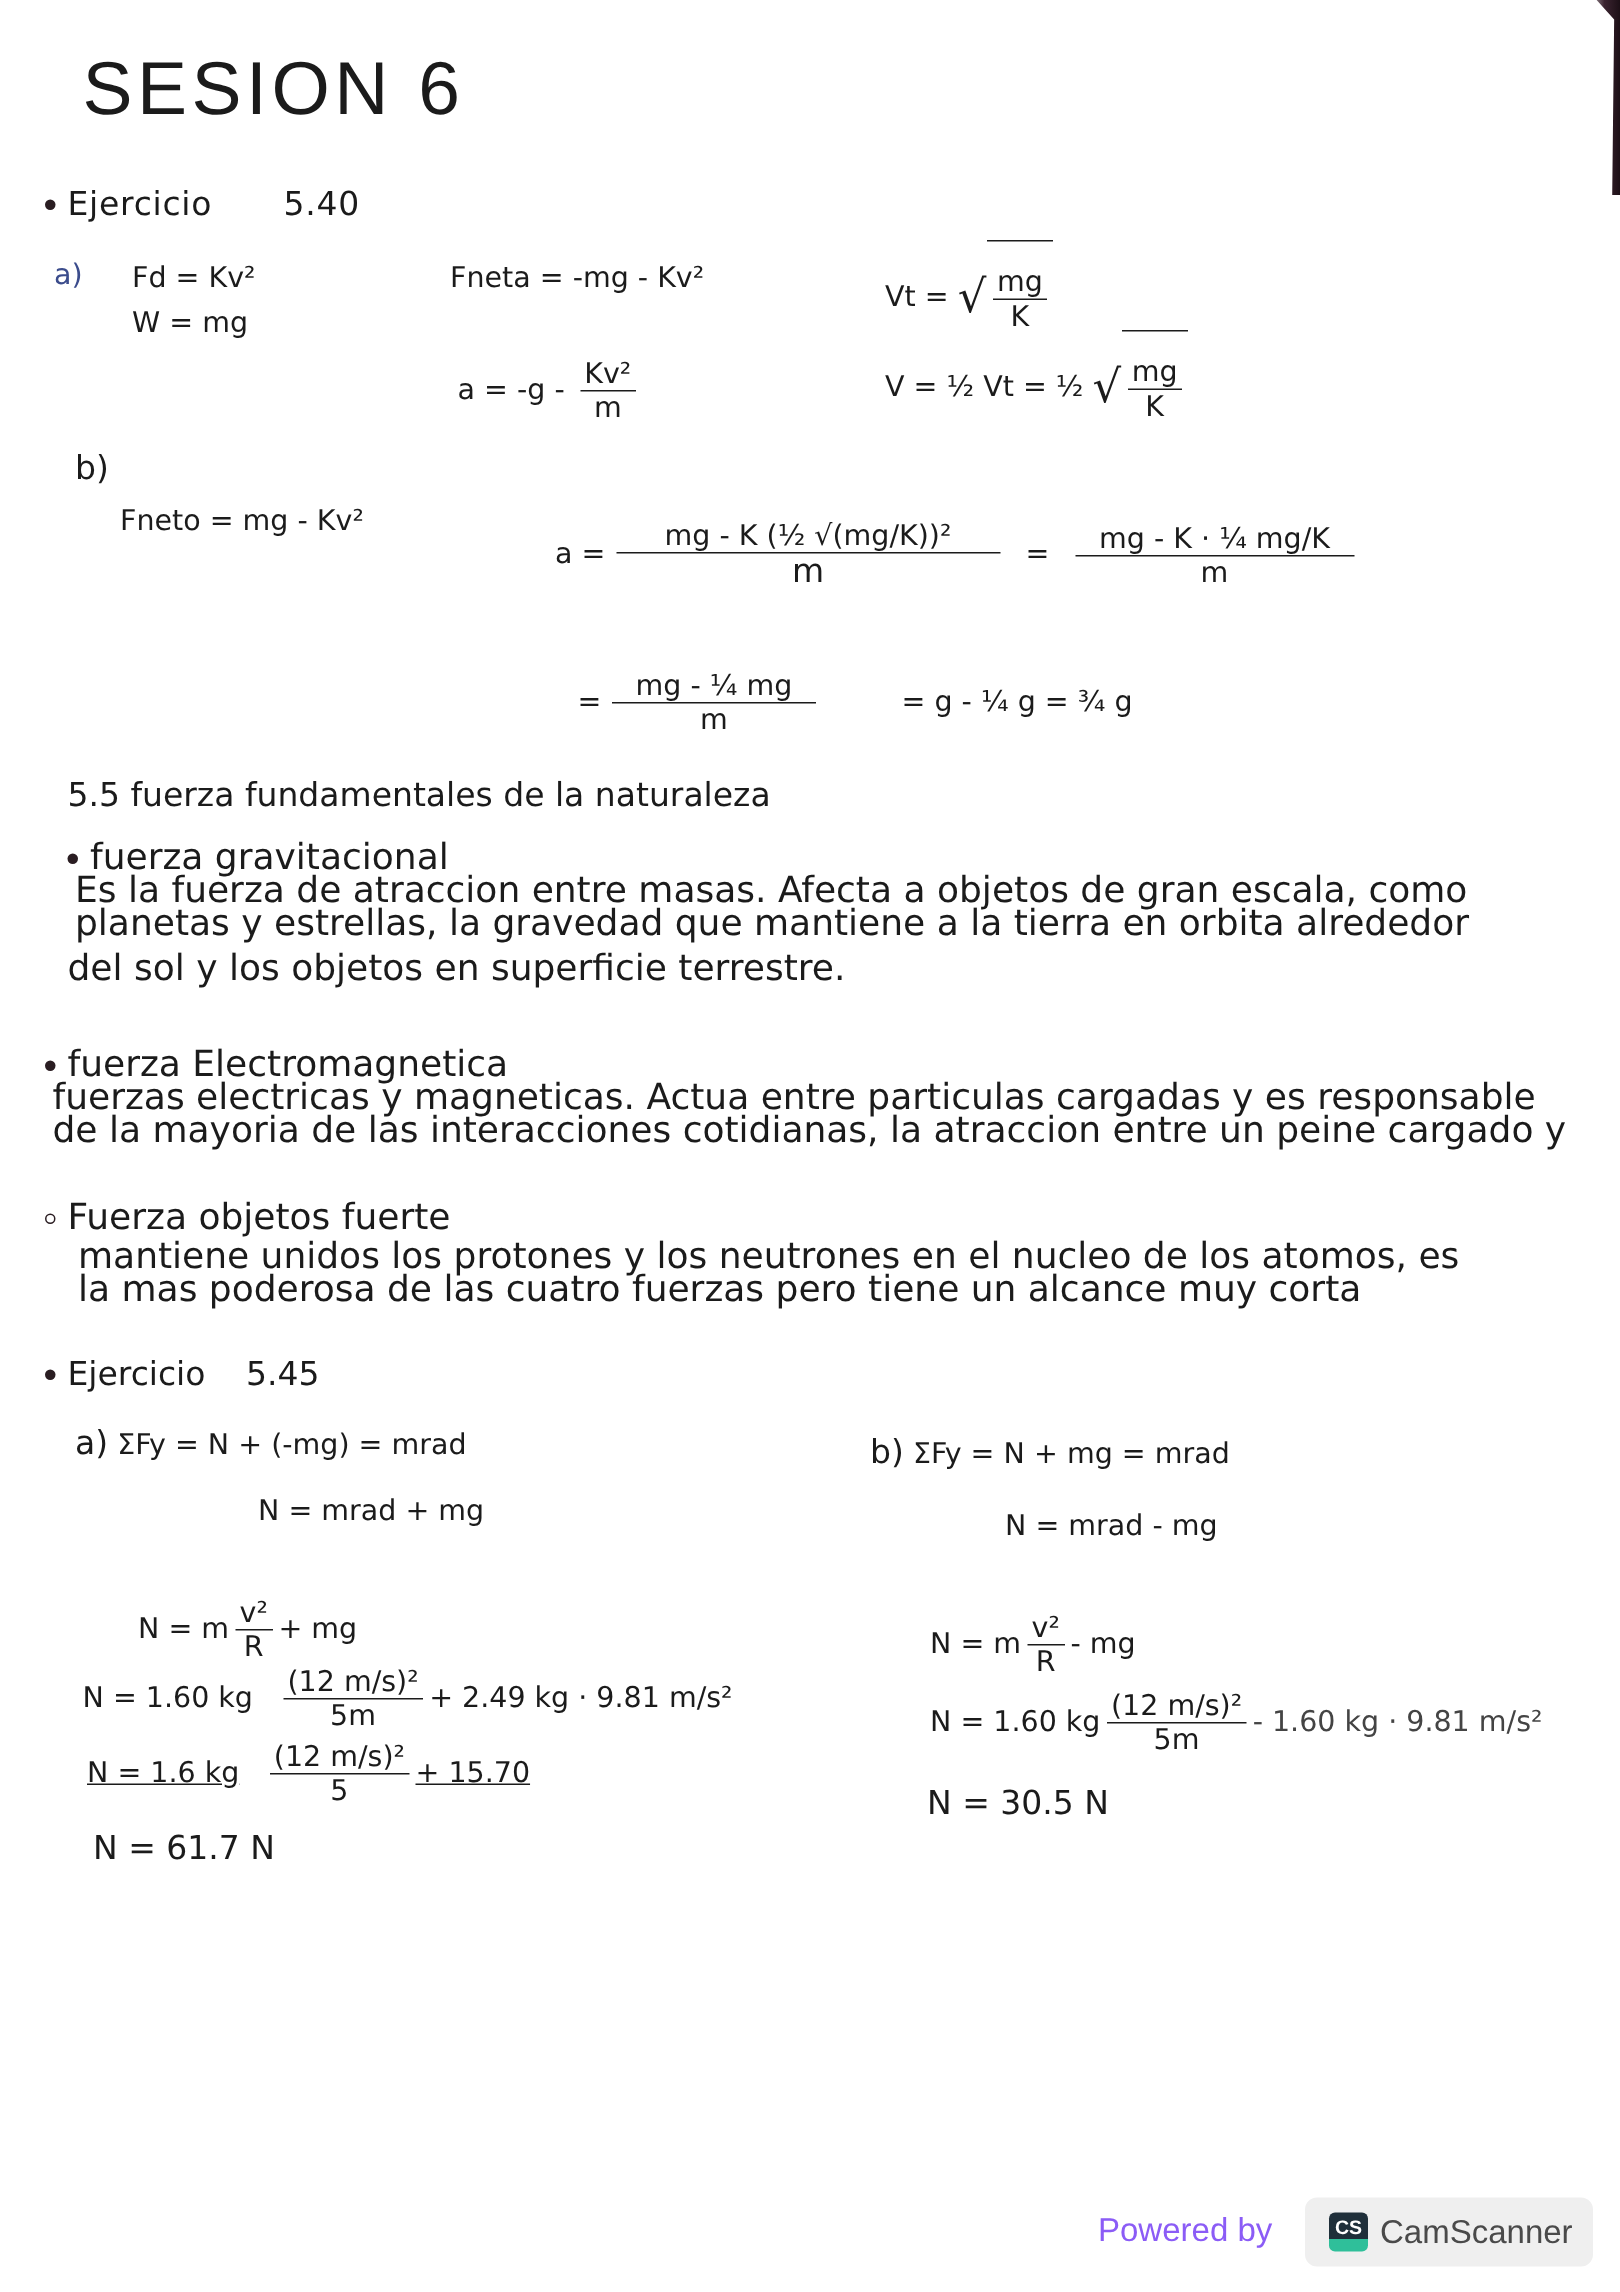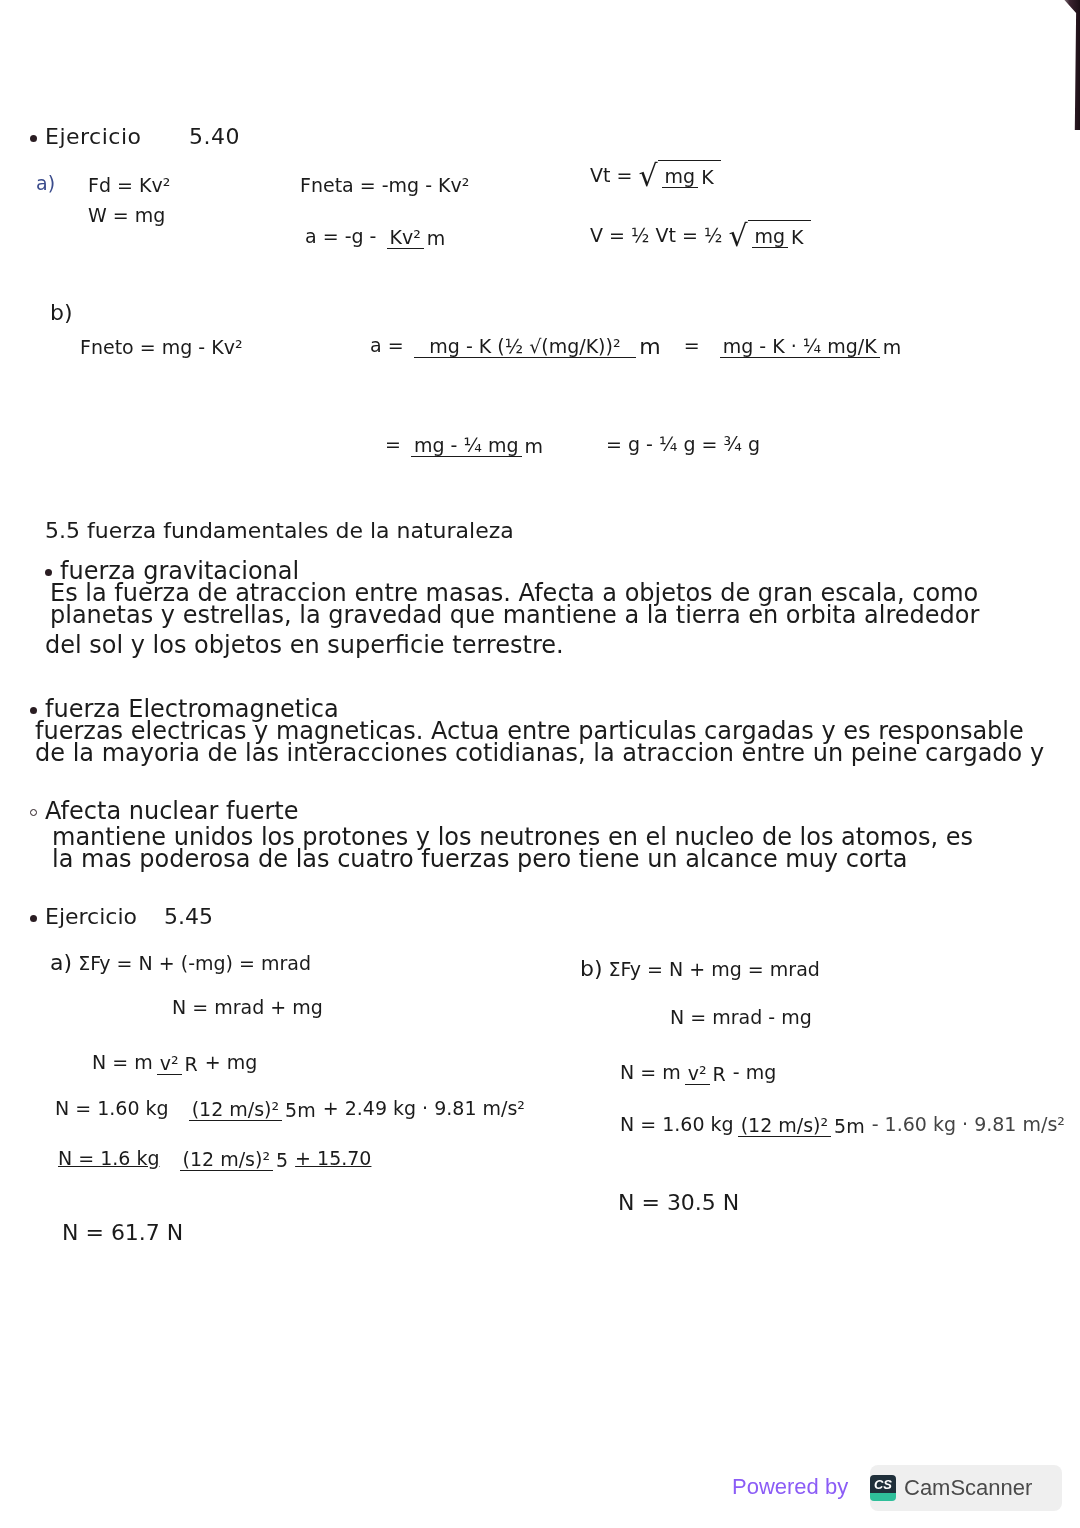--- a/index.html
+++ b/index.html
@@ -6,39 +6,40 @@
   body{width:1080px;height:1528px;background:#ffffff;position:relative;overflow:hidden;
        font-family:"DejaVu Sans",sans-serif;color:#1b1b1b;}
   .page{position:absolute;inset:0;}
   .abs{position:absolute;white-space:nowrap;}
   .hand{font-family:"DejaVu Sans",sans-serif;letter-spacing:0.5px;}
   .title{font-family:"Liberation Sans",sans-serif;font-size:50px;font-weight:400;letter-spacing:3px;}
   .h{font-size:22px;}
   .m{font-size:19px;}
   .t{font-size:24px;line-height:22px;}
   .bullet{display:inline-block;width:7px;height:7px;border-radius:50%;background:#2a1d22;margin-right:8px;vertical-align:middle;}
-  .frac{display:inline-flex;flex-direction:row;align-items:center;vertical-align:middle;margin:4px 4px;}
+  .frac{display:inline-flex;flex-direction:column;align-items:center;vertical-align:middle;margin:16px 4px;}
   .frac .num{border-bottom:1.6px solid #1b1b1b;padding:0 3px;}
   .frac .den{padding:0 3px;}
   .sqrt{display:inline-flex;align-items:center;vertical-align:middle;}
   .sqrt .rad{font-size:30px;line-height:1;}
   .sqrt .under{border-top:1.6px solid #1b1b1b;}
   .corner{position:absolute;right:0;top:0;width:26px;height:130px;background:linear-gradient(90deg,#ffffff 0%,#3b2430 60%,#1c0f16 100%);clip-path:polygon(40% 0,100% 0,100% 100%,80% 100%,85% 10%);}
   .cs-badge{position:absolute;left:870px;top:1465px;width:192px;height:46px;background:#efefef;border-radius:8px;display:flex;align-items:center;}
-  .cs-logo{width:26px;height:26px;margin-left:0;border-radius:4px;background:linear-gradient(180deg,#1f2f3a 0%,#1f2f3a 68%,#2fbf9a 68%,#2fbf9a 100%);color:#fff;font-family:"Liberation Sans",sans-serif;font-weight:700;font-size:13px;display:flex;align-items:flex-start;justify-content:center;padding-top:2px;box-sizing:border-box;font-style:italic;}
+  .cs-logo{width:26px;height:26px;margin-left:16px;border-radius:4px;background:linear-gradient(180deg,#1f2f3a 0%,#1f2f3a 68%,#2fbf9a 68%,#2fbf9a 100%);color:#fff;font-family:"Liberation Sans",sans-serif;font-weight:700;font-size:13px;display:flex;align-items:flex-start;justify-content:center;padding-top:2px;box-sizing:border-box;}
   .cs-name{font-family:"Liberation Sans",sans-serif;font-size:22px;color:#4a4a4a;margin-left:8px;}
   .powered{position:absolute;left:732px;top:1474px;font-family:"Liberation Sans",sans-serif;font-size:22px;color:#8b5cf6;}
 </style>
 </head>
 <body>
 
 <div class="page">
 
   <div class="corner"></div>
 
+  <div class="abs title hand" style="left:55px;top:30px;">SESION 6</div>
 
   <div class="abs h hand" style="left:30px;top:124px;">
     <span class="bullet"></span><span>Ejercicio</span>
     <span style="margin-left:40px;">5.40</span>
   </div>
 
   <div class="abs m" style="left:36px;top:172px;color:#3b4c8c;">a)</div>
   <div class="abs m" style="left:88px;top:174px;">Fd = Kv²</div>
   <div class="abs m" style="left:88px;top:204px;">W = mg</div>
   <div class="abs m" style="left:300px;top:174px;">Fneta = -mg - Kv²</div>
@@ -102,21 +103,21 @@
     <div style="margin-top:8px;">del  sol  y  los objetos  en  superficie  terrestre.</div>
   </div>
 
   <div class="abs t" style="left:30px;top:698px;">
     <div><span class="bullet"></span><span>fuerza Electromagnetica</span></div>
     <div style="padding-left:5px;">fuerzas  electricas  y magneticas. Actua  entre particulas cargadas  y es responsable</div>
     <div style="padding-left:5px;text-align:center;">de la mayoria de  las interacciones cotidianas, la  atraccion  entre  un  peine  cargado  y</div>
   </div>
 
   <div class="abs t" style="left:30px;top:800px;">
-    <div><span class="bullet" style="background:none;border:1.5px solid #2a1d22;width:5px;height:5px;"></span><span>Afecta nuclear fuerte</span></div>
+    <div><span class="bullet" style="background:none;border:1.5px solid #2a1d22;width:5px;height:5px;"></span><span>Fuerza objetos fuerte</span></div>
     <div style="padding-left:22px;margin-top:4px;">mantiene unidos  los  protones  y los neutrones  en el nucleo de los  atomos, es</div>
     <div style="padding-left:22px;">la  mas poderosa  de  las cuatro  fuerzas   pero  tiene  un alcance  muy  corta</div>
   </div>
 
   <div class="abs h" style="left:30px;top:904px;">
     <span class="bullet"></span><span>Ejercicio</span>
     <span style="margin-left:20px;">5.45</span>
   </div>
 
   <div class="abs m" style="left:50px;top:950px;">

